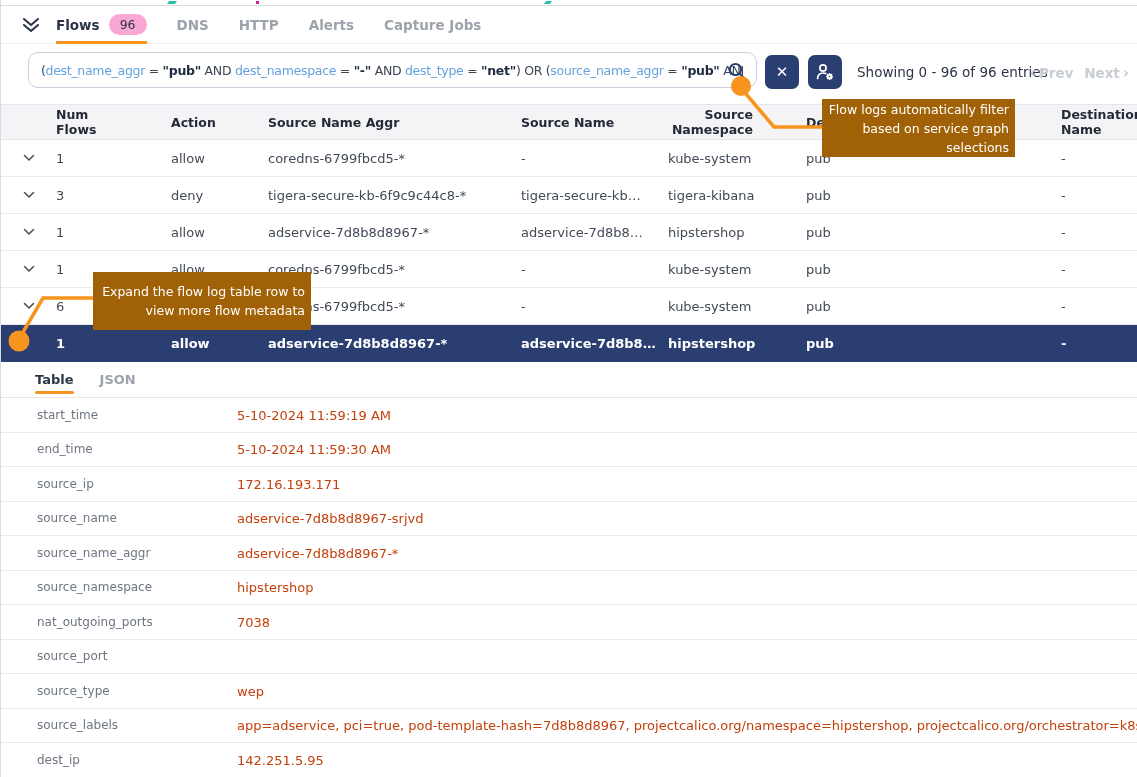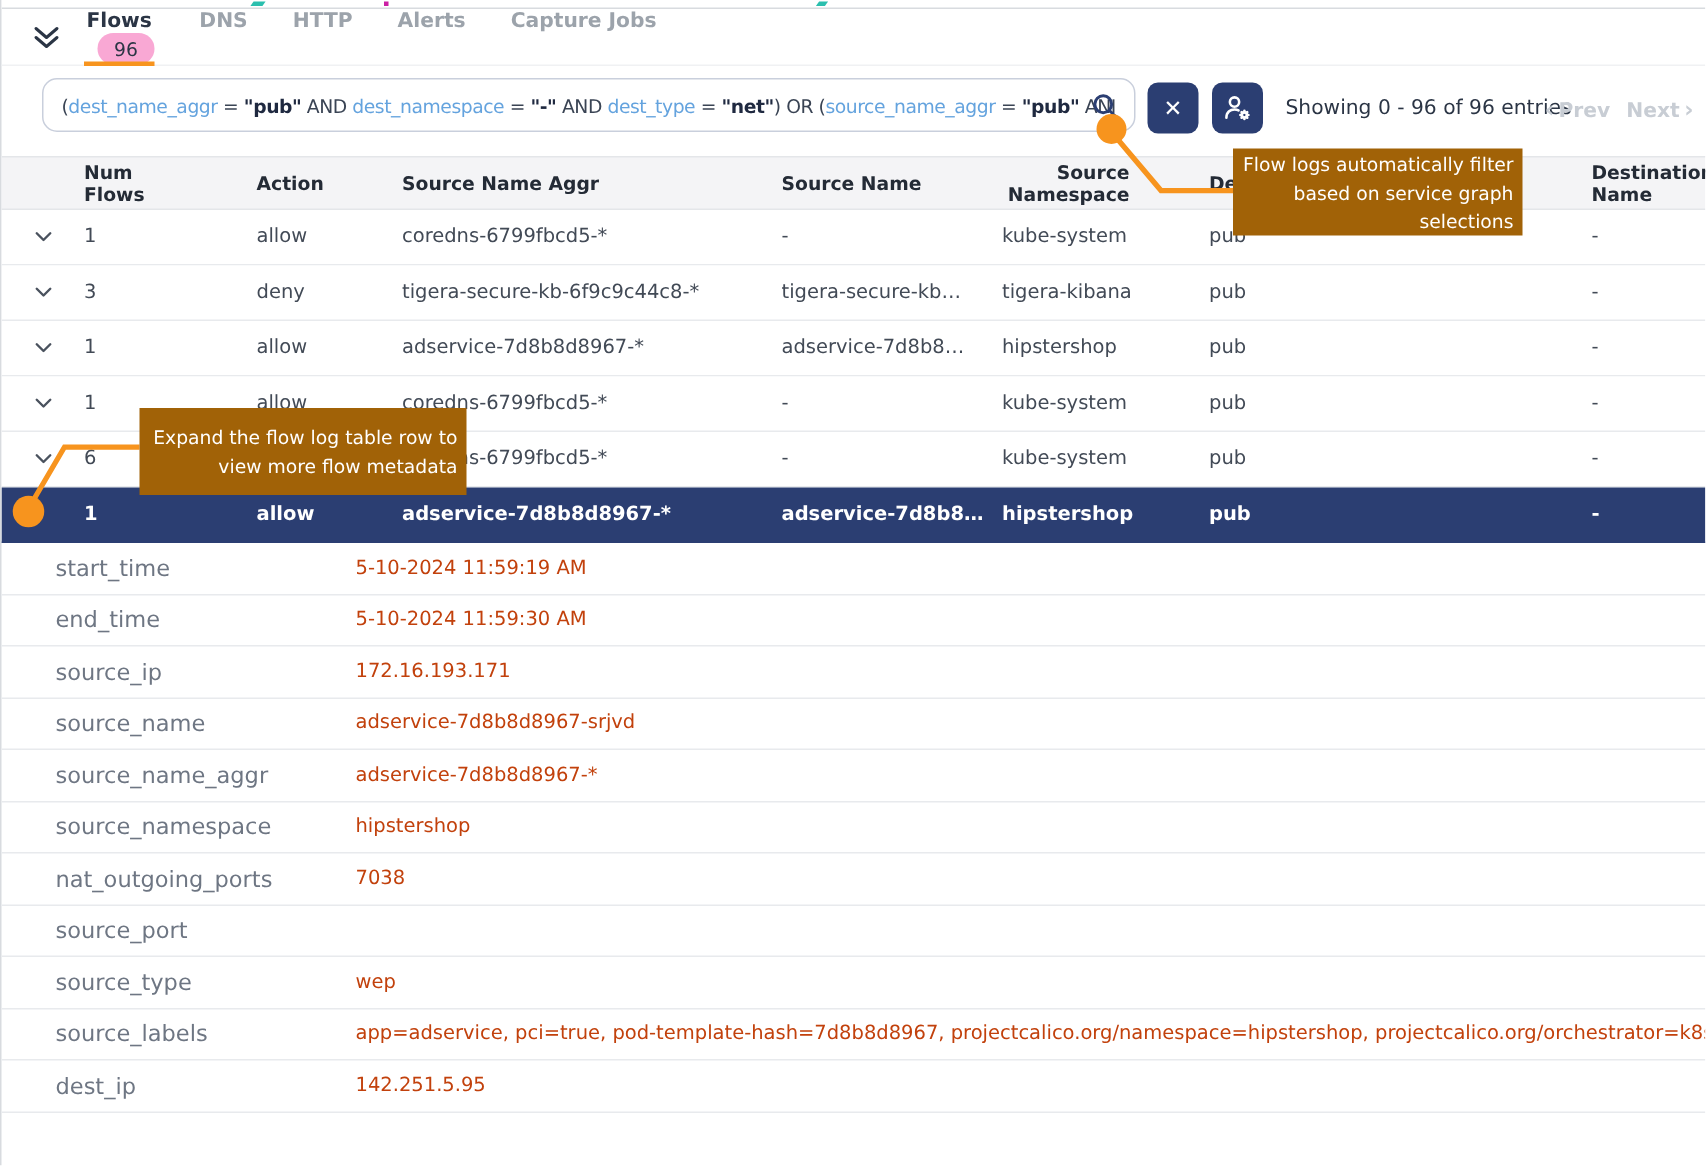--- a/index.html
+++ b/index.html
@@ -12,21 +12,21 @@
   .top-sliver .m1{position:absolute;left:167px;top:1px;width:8px;height:3px;background:#2BBFAE;transform:skewX(-35deg);}
   .top-sliver .m2{position:absolute;left:255px;top:1px;width:3px;height:3px;background:#CC1FA4;}
   .top-sliver .m3{position:absolute;left:544px;top:1px;width:6px;height:3px;background:#2BBFAE;transform:skewX(-35deg);}
 
   
   .tabbar{height:37px;border-bottom:1px solid #F0F1F3;display:flex;align-items:center;padding-left:20px;}
   .dblchev{width:20px;height:16px;margin-right:15px;stroke:#2B3545;stroke-width:2;fill:none;
            stroke-linecap:round;stroke-linejoin:round;flex:0 0 auto;}
   .tabs{display:flex;align-items:stretch;height:100%;}
   .tab{position:relative;display:flex;align-items:center;margin-right:30px;font-size:13.5px;
-       font-weight:bold;color:#9CA3AB;cursor:pointer;white-space:nowrap;flex-direction:column;}
+       font-weight:bold;color:#9CA3AB;cursor:pointer;white-space:nowrap;}
   .tab.active{color:#2B3545;}
   .tab.active::after{content:"";position:absolute;left:0;right:0;bottom:-1px;height:3px;background:#F7941E;}
   .badge{background:#f9a8d4;color:#2B3545;font-weight:normal;font-size:12.5px;border-radius:13px;
          padding:3px 11px;margin-left:9px;}
 
   
   .toolbar{position:relative;height:60px;}
   .search-box{position:absolute;left:27px;top:8px;width:729px;height:36px;box-sizing:border-box;
               border:1px solid #C9CFDC;border-radius:10px;background:#fff;display:flex;align-items:center;
               padding:0 38px 0 12px;font-size:12.5px;letter-spacing:-0.3px;white-space:nowrap;overflow:hidden;}
@@ -66,21 +66,21 @@
   
   .detail-tabs{position:relative;height:35px;border-bottom:1px solid #E4E6E9;display:flex;align-items:stretch;
                padding-left:34px;}
   .dtab{position:relative;display:flex;align-items:center;margin-right:26px;font-size:13px;font-weight:bold;
         color:#9CA3AB;cursor:pointer;}
   .dtab.active{color:#2B3545;}
   .dtab.active::after{content:"";position:absolute;left:0;right:0;bottom:3px;height:3px;background:#F7941E;border-radius:2px;}
 
   
   .drow{position:relative;height:33.5px;border-bottom:1px solid #E8EAED;overflow:hidden;}
-  .dkey{position:absolute;left:36px;top:50%;transform:translateY(-50%);font-size:15px;color:#6E7683;white-space:nowrap;}
+  .dkey{position:absolute;left:36px;top:50%;transform:translateY(-50%);font-size:12px;color:#6E7683;white-space:nowrap;}
   .dval{position:absolute;left:236px;top:50%;transform:translateY(-50%);font-size:13px;color:#c2410c;white-space:nowrap;}
 
   
   .overlay{position:absolute;left:0;top:0;width:1137px;height:777px;z-index:30;pointer-events:none;}
   .tooltip{position:absolute;z-index:40;background:#a16207;color:#fff;font-size:12.5px;line-height:19px;
            text-align:right;display:flex;align-items:center;justify-content:center;padding:0 6px;box-sizing:border-box;}
   .t1{left:821px;top:99px;width:193px;height:58px;}
   .t2{left:92px;top:272px;width:218px;height:58px;}
 </style>
 </head>
@@ -221,20 +221,24 @@
         <div class="fcell col-num">1</div>
         <div class="fcell col-action">allow</div>
         <div class="fcell col-srcaggr">adservice-7d8b8d8967-*</div>
         <div class="fcell col-srcname">adservice-7d8b8…</div>
         <div class="fcell col-srcns">hipstershop</div>
         <div class="fcell col-destaggr">pub</div>
         <div class="fcell col-destname">-</div>
       </div>
     </div>
 
+  <div class="detail-tabs">
+      <div class="dtab active">Table</div>
+      <div class="dtab">JSON</div>
+    </div>
   <div>
       <div class="drow">
         <div class="dkey">start_time</div>
         <div class="dval">5-10-2024 11:59:19 AM</div>
       </div>
       <div class="drow">
         <div class="dkey">end_time</div>
         <div class="dval">5-10-2024 11:59:30 AM</div>
       </div>
       <div class="drow">

